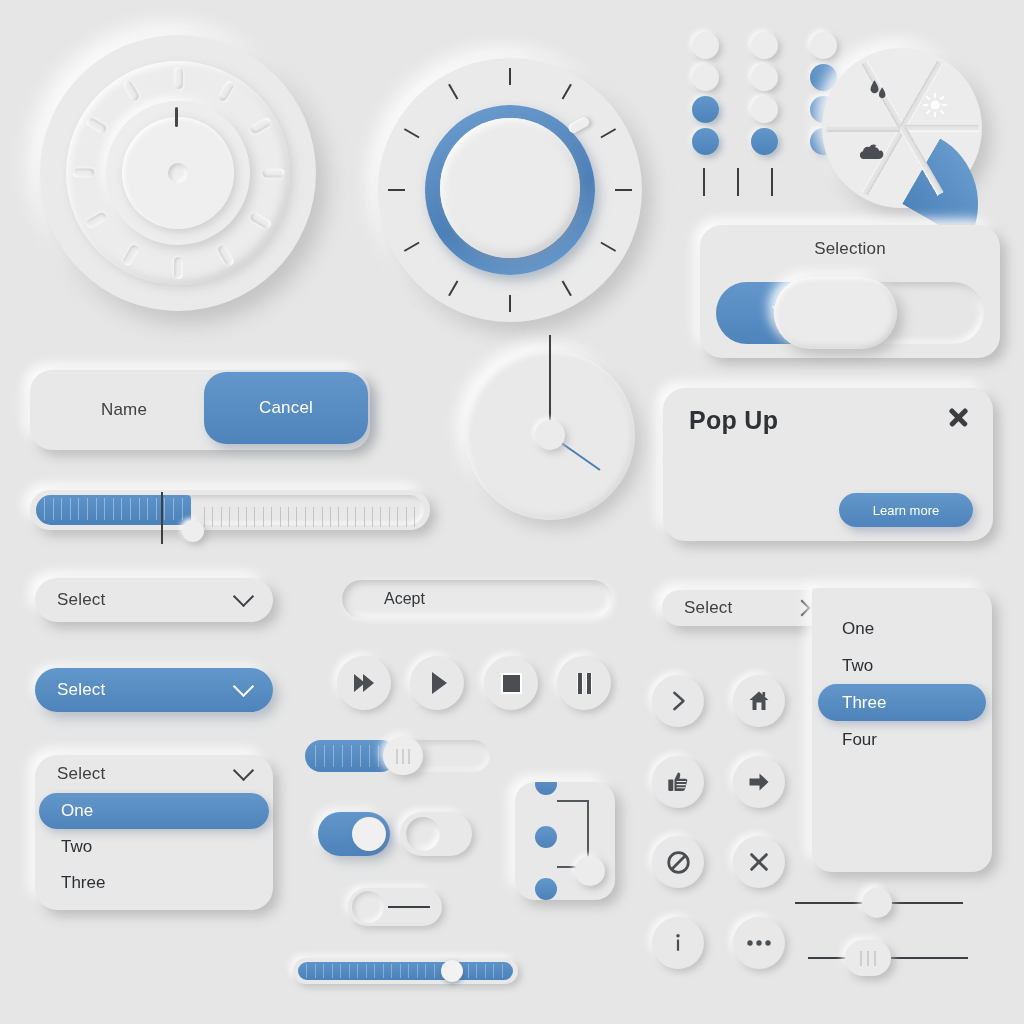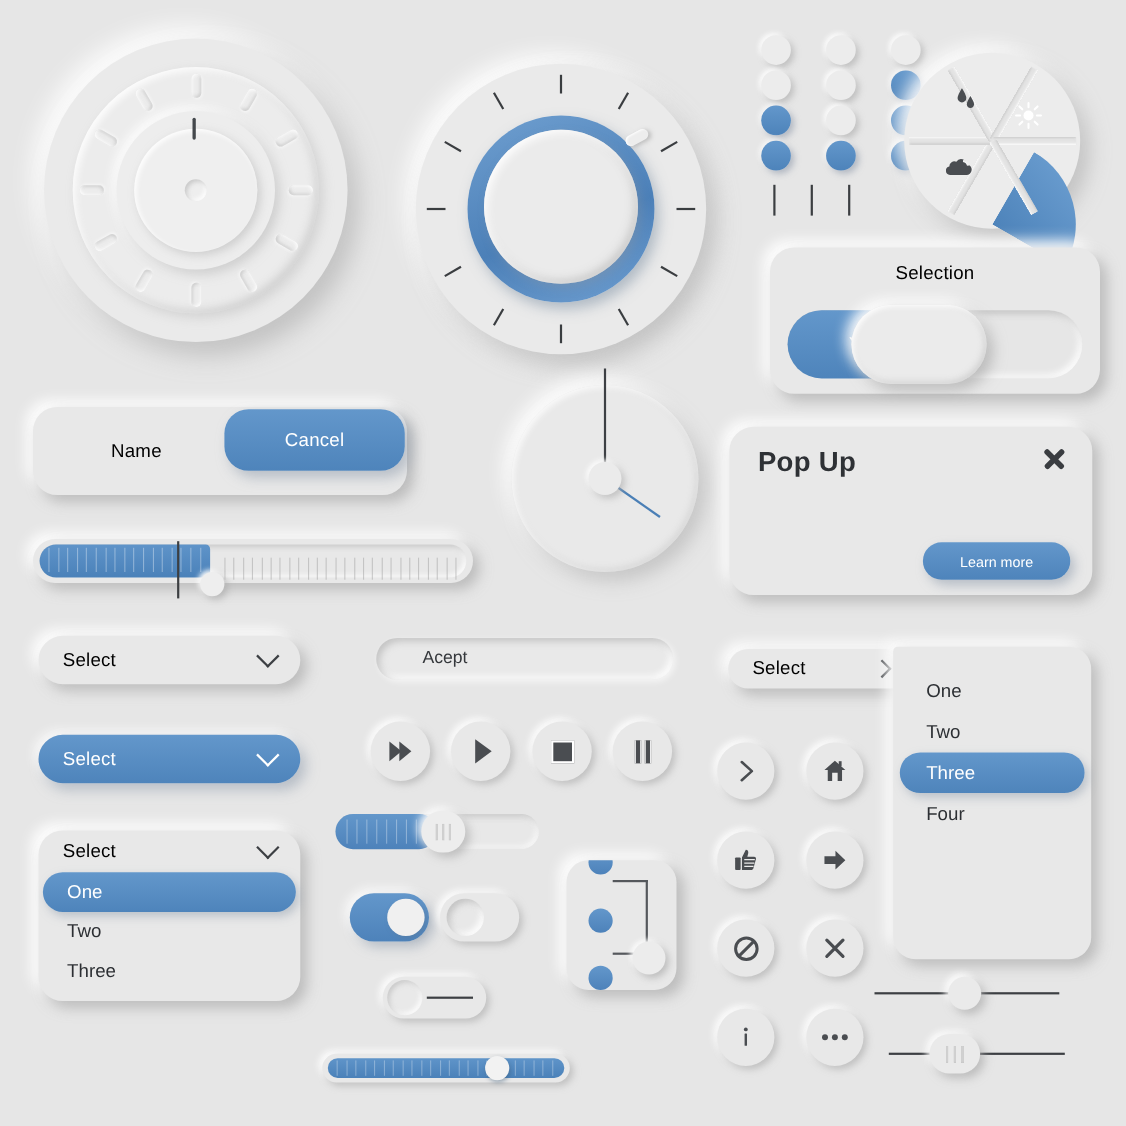--- a/index.html
+++ b/index.html
@@ -14,21 +14,21 @@
 
   
   .raised {
     background: #e8e8e8;
     box-shadow: 6px 6px 12px rgba(163,163,163,.62), -6px -6px 12px rgba(255,255,255,.95);
   }
   .raised-sm {
     background: #e8e8e8;
     box-shadow: 3px 3px 7px rgba(166,166,166,.6), -3px -3px 7px rgba(255,255,255,.95);
   }
-  .lbl { color: #000000; font-size: 17px; letter-spacing: .2px; }
+  .lbl { color: #404040; font-size: 17px; letter-spacing: .2px; }
   .lbl-w { color: #ffffff; font-size: 17px; letter-spacing: .2px; }
   .center { display: flex; align-items: center; justify-content: center; }
 
   
   #bigDial { left: 40px; top: 35px; width: 276px; height: 276px; border-radius: 50%;
     background: #eaeaea;
     box-shadow: 10px 12px 22px rgba(170,170,170,.6), -10px -10px 22px rgba(255,255,255,.95); }
   #bigDialRing2 { left: 26px; top: 26px; width: 224px; height: 224px; border-radius: 50%;
     background: #ececec;
     box-shadow: inset 3px 3px 7px rgba(255,255,255,.9), inset -3px -3px 8px rgba(176,176,176,.45),
@@ -91,21 +91,21 @@
     box-shadow: inset 3px 3px 7px rgba(170,170,170,.6), inset -3px -3px 7px rgba(255,255,255,.95); }
   #selYes { left: 16px; top: 57px; width: 140px; height: 62px; border-radius: 31px 14px 14px 31px;
     background: linear-gradient(180deg,#6397cb,#4e84bb); }
   #selKnob { left: 74px; top: 52px; width: 123px; height: 72px; border-radius: 36px;
     background: #ebebeb;
     box-shadow: 6px 6px 13px rgba(160,160,160,.6), -5px -5px 12px rgba(255,255,255,.95),
                 inset 2px 2px 5px rgba(255,255,255,.9), inset -2px -2px 6px rgba(175,175,175,.45); }
 
   
   #acBar { left: 30px; top: 370px; width: 340px; height: 80px; border-radius: 22px; }
-  #btnCancel { left: 174px; top: 2px; width: 164px; height: 56px; border-radius: 22px;
+  #btnCancel { left: 174px; top: 2px; width: 164px; height: 72px; border-radius: 22px;
     background: linear-gradient(180deg,#6397cb,#4e84bb);
     box-shadow: 5px 6px 12px rgba(150,162,176,.6); }
 
   
   #rsOuter { left: 30px; top: 490px; width: 400px; height: 40px; border-radius: 20px; }
   #rsTrack { left: 6px; top: 5px; width: 388px; height: 30px; border-radius: 15px;
     background: #e8e8e8;
     box-shadow: inset 2px 2px 5px rgba(172,172,172,.55), inset -2px -2px 5px rgba(255,255,255,.95); }
   #rsFill { left: 6px; top: 5px; width: 155px; height: 30px; border-radius: 15px 4px 4px 15px;
     background: linear-gradient(180deg,#5f94c9,#4a81b9); overflow: hidden; }

